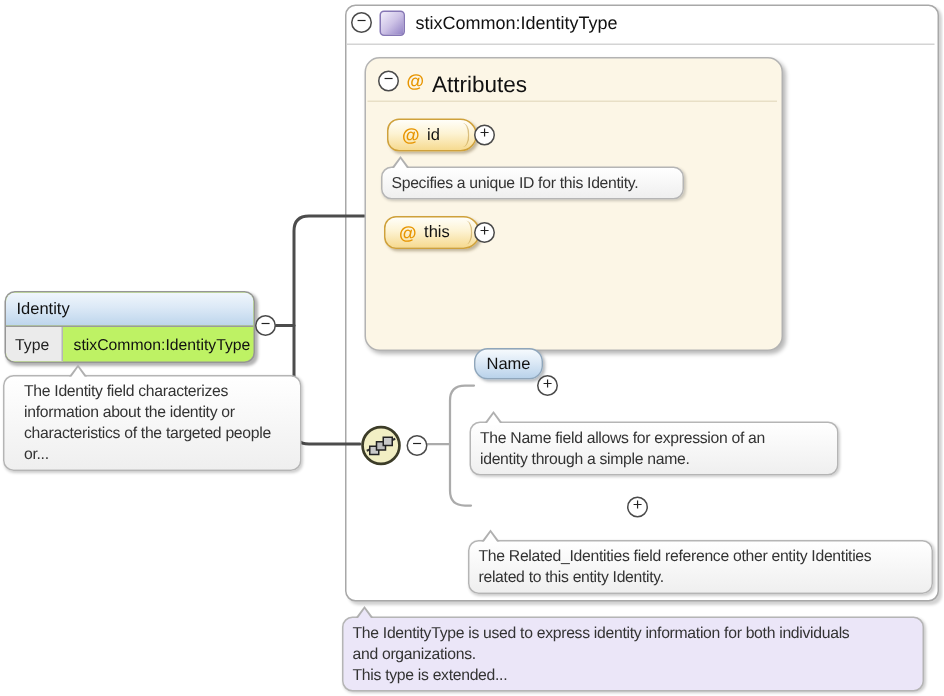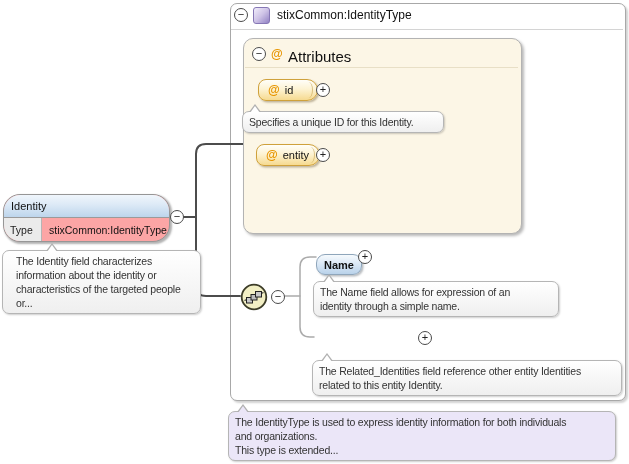--- a/index.html
+++ b/index.html
@@ -42,22 +42,22 @@
   .attr-box::after{content:"";position:absolute;right:4px;top:2px;bottom:2px;width:8px;
     border-right:1.5px solid rgba(190,150,60,.55);border-radius:0 50% 50% 0/0 50% 50% 0;}
 
   
   .elem-pill{height:19px;display:flex;align-items:center;justify-content:center;
     background:linear-gradient(180deg,#f6fafd 0%,#dce9f6 45%,#b9d2ea 100%);
     border:1px solid #8fa6bb;border-radius:9px;box-shadow:1.5px 1.5px 2px rgba(80,90,100,.4);
     font-size:11px;color:#111;}
 
   
-  .identity-box{left:3px;top:194px;width:165px;height:46px;border:1px solid #969696;border-radius:17px;
-    background:#fca5a5;box-shadow:1.5px 1.5px 2px rgba(0,0,0,0.3);overflow:hidden;}
+  .identity-box{left:3px;top:194px;width:165px;height:46px;border:1px solid #969696;border-radius:7px;
+    background:#bef264;box-shadow:1.5px 1.5px 2px rgba(0,0,0,0.3);overflow:hidden;}
   .identity-head{height:22px;line-height:22px;padding-left:7px;font-size:11px;color:#111;
     background:linear-gradient(180deg,#f0f6fc 0%,#dcE9f6 45%,#bdd5ec 100%);border-bottom:1px solid #9a9a9a;}
   .identity-row{display:flex;height:23px;font-size:10.5px;}
   .identity-row .cell-label{width:38px;background:#ebebeb;border-right:1px solid #b5b5b5;
     display:flex;align-items:center;padding-left:6px;box-sizing:border-box;color:#222;}
   .identity-row .cell-value{flex:1;display:flex;align-items:center;padding-left:7px;color:#111;white-space:nowrap;}
 
   
   .tip{background:linear-gradient(180deg,#ffffff 0%,#efefef 100%);border:1px solid #b5b5b5;
     border-radius:7px;box-shadow:1px 1px 2px rgba(0,0,0,0.2);color:#333;
@@ -92,38 +92,38 @@
   <div class="abs layer-node toggle" style="left:252px;top:47px;z-index:4;">−</div>
   <div class="abs layer-node at-glyph attr-header-at" style="z-index:4;">@</div>
   <div class="abs layer-node attr-header-label" style="z-index:4;">Attributes</div>
   <div class="abs attr-panel-sep" style="z-index:4;"></div>
 
   <div class="abs attr-box" style="left:258px;top:79px;width:40px;z-index:4;">
     <span class="at-glyph">@</span>
     <span>id</span>
   </div>
   <div class="abs toggle" style="left:316px;top:83px;z-index:4;">+</div>
-  <div class="abs tip" style="left:242px;top:111px;width:188px;z-index:4;--ptr:6px;">Specifies a unique ID for this Identity.</div>
+  <div class="abs tip" style="left:254px;top:111px;width:188px;z-index:4;--ptr:6px;">Specifies a unique ID for this Identity.</div>
 
   <div class="abs attr-box" style="left:256px;top:144px;width:44px;z-index:4;">
     <span class="at-glyph">@</span>
-    <span>entity</span>
+    <span>this</span>
   </div>
   <div class="abs toggle" style="left:316px;top:148px;z-index:4;">+</div>
 
   <svg class="abs layer-node" style="left:240px;top:283px;" width="28" height="28" viewBox="0 0 28 28">
     <circle cx="14" cy="14" r="12.3" fill="#f2efc4" stroke="#3c3c28" stroke-width="1.8"></circle>
     <line x1="4.5" y1="17.5" x2="23.5" y2="9.5" stroke="#333" stroke-width="1.3"></line>
     <rect x="6.5" y="14.5" width="6" height="5.5" fill="#c9c9c9" stroke="#222" stroke-width="1"></rect>
     <rect x="11" y="11.5" width="6" height="5.5" fill="#bdbdbd" stroke="#222" stroke-width="1"></rect>
     <rect x="15.5" y="8.5" width="6" height="5.5" fill="#c9c9c9" stroke="#222" stroke-width="1"></rect>
   </svg>
   <div class="abs layer-node toggle" style="left:271px;top:290px;">−</div>
 
-  <div class="abs layer-node elem-pill" style="left:316px;top:254px;width:44px;font-weight:bold;">
+  <div class="abs layer-node elem-pill" style="left:316px;top:232px;width:44px;">
     <span>Name</span>
   </div>
   <div class="abs layer-node toggle" style="left:358px;top:250px;">+</div>
   <div class="abs layer-node tip" style="left:313px;top:281px;width:232px;--ptr:9px;">The Name field allows for expression of an
 identity through a simple name.</div>
 
   <div class="abs layer-node toggle" style="left:418px;top:331px;">+</div>
   <div class="abs layer-node tip" style="left:312px;top:360px;width:296px;--ptr:8px;">The Related_Identities field reference other entity Identities
 related to this entity Identity.</div>
 

